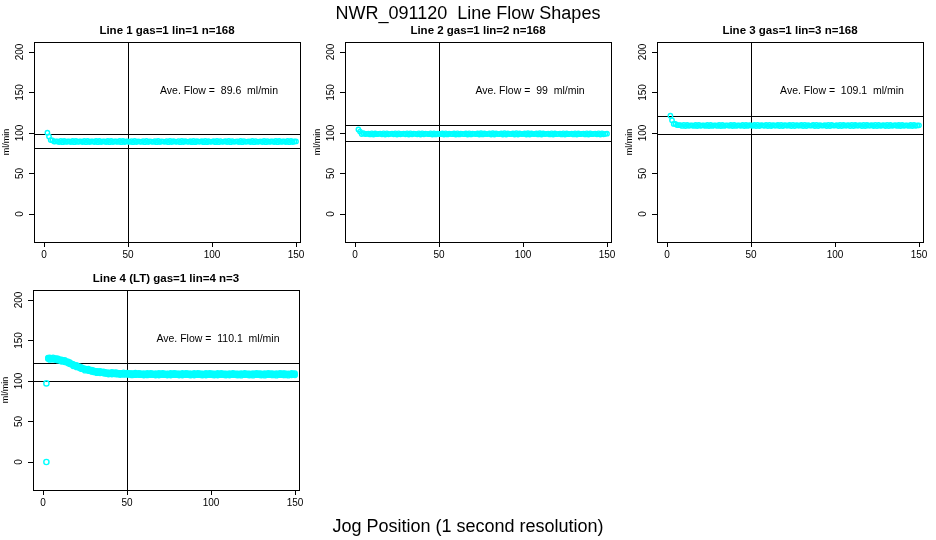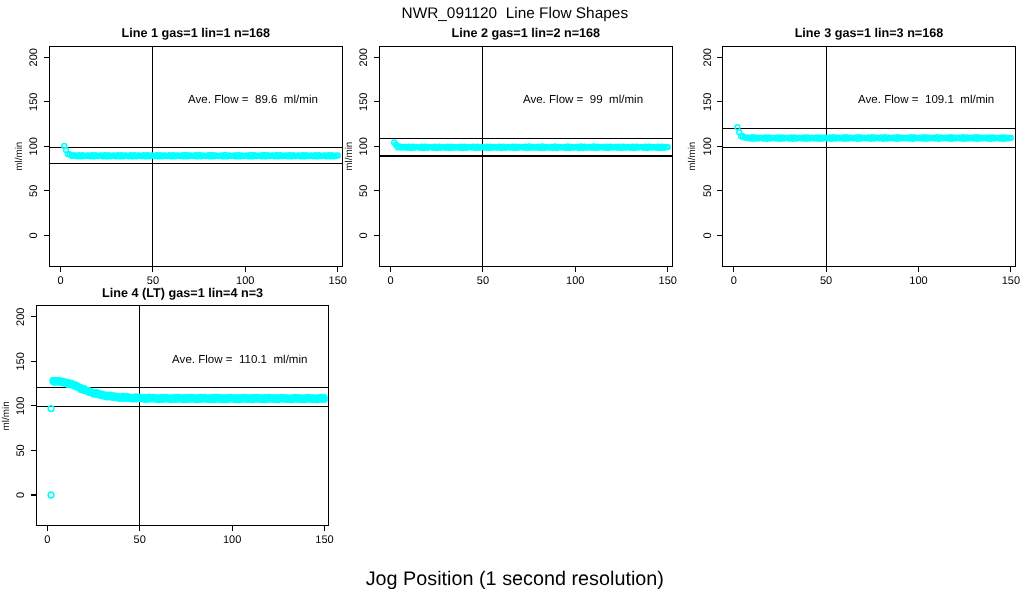--- a/index.html
+++ b/index.html
@@ -1,32 +1,32 @@
 <!DOCTYPE html>
 <html><head>
 <meta charset="utf-8">
 <style>
   html,body{margin:0;padding:0;background:#ffffff;}
   #figure{position:relative;width:936px;height:540px;background:#ffffff;overflow:hidden;
           font-family:"Liberation Sans", sans-serif;color:#000;}
   #figure-title{position:absolute;top:3px;left:0;width:100%;text-align:center;
-                font-size:14px;font-weight:normal;white-space:pre;}
+                font-size:18px;font-weight:normal;white-space:pre;}
   #x-axis-label{position:absolute;top:516px;left:0;width:100%;text-align:center;
                 font-size:18px;white-space:pre;}
   #panels{position:absolute;top:0;left:0;}
   .panel{position:absolute;}
   svg text{font-family:"Liberation Sans", sans-serif;fill:#000;}
 </style>
 </head>
 <body>
 
 <div id="figure">
   <div id="figure-title">NWR_091120  Line Flow Shapes</div>
   <div id="panels">
-      <div class="panel" style="left: 12px; top: 20px;"><svg width="312" height="248" viewBox="0 0 312 248">
+      <div class="panel" style="left: 1px; top: 20px;"><svg width="312" height="248" viewBox="0 0 312 248">
           <text x="166" y="14" text-anchor="middle" font-size="11.5" font-weight="bold" style="white-space:pre">Line 1 gas=1 lin=1 n=168</text>
           <line x1="33" y1="114.134" x2="299" y2="114.134" stroke="#000000" stroke-width="1" shape-rendering="crispEdges"></line>
           <line x1="33" y1="128.714" x2="299" y2="128.714" stroke="#000000" stroke-width="1" shape-rendering="crispEdges"></line>
           <line x1="127" y1="22" x2="127" y2="222" stroke="#000000" stroke-width="1" shape-rendering="crispEdges"></line>
           <g fill="none" stroke="#00FFFF" stroke-width="1.4">
             <circle cx="46.4" cy="112.7" r="2.2"></circle>
             <circle cx="48.0" cy="116.4" r="2.2"></circle>
             <circle cx="49.7" cy="120.1" r="2.2"></circle>
             <circle cx="51.4" cy="120.3" r="2.2"></circle>
             <circle cx="53.1" cy="121.6" r="2.2"></circle>
@@ -546,21 +546,21 @@
           <text x="22" y="153.5" text-anchor="middle" font-size="10" transform="rotate(-90 22 153.5)">50</text>
           <line x1="33" y1="113" x2="28" y2="113" stroke="#000000" stroke-width="1" shape-rendering="crispEdges"></line>
           <text x="22" y="113" text-anchor="middle" font-size="10" transform="rotate(-90 22 113)">100</text>
           <line x1="33" y1="72.49999999999999" x2="28" y2="72.49999999999999" stroke="#000000" stroke-width="1" shape-rendering="crispEdges"></line>
           <text x="22" y="72.49999999999999" text-anchor="middle" font-size="10" transform="rotate(-90 22 72.49999999999999)">150</text>
           <line x1="33" y1="32" x2="28" y2="32" stroke="#000000" stroke-width="1" shape-rendering="crispEdges"></line>
           <text x="22" y="32" text-anchor="middle" font-size="10" transform="rotate(-90 22 32)">200</text>
           <text x="8" y="122" text-anchor="middle" font-size="9" transform="rotate(-90 8 122)">ml/min</text>
           <text x="218" y="74" text-anchor="middle" font-size="10.5" style="white-space:pre">Ave. Flow =  109.1  ml/min</text>
         </svg></div>
-      <div class="panel" style="left: 0px; top: 256px;"><svg width="312" height="248" viewBox="0 0 312 248">
+      <div class="panel" style="left: 0px; top: 268px;"><svg width="312" height="248" viewBox="0 0 312 248">
           <text x="166" y="14" text-anchor="middle" font-size="11.5" font-weight="bold" style="white-space:pre">Line 4 (LT) gas=1 lin=4 n=3</text>
           <line x1="33" y1="95.90899999999999" x2="299" y2="95.90899999999999" stroke="#000000" stroke-width="1" shape-rendering="crispEdges"></line>
           <line x1="33" y1="113.729" x2="299" y2="113.729" stroke="#000000" stroke-width="1" shape-rendering="crispEdges"></line>
           <line x1="127" y1="22" x2="127" y2="222" stroke="#000000" stroke-width="1" shape-rendering="crispEdges"></line>
           <g fill="none" stroke="#00FFFF" stroke-width="1.4">
             <circle cx="48.0" cy="89.7" r="2.2"></circle>
             <circle cx="49.7" cy="91.9" r="2.2"></circle>
             <circle cx="51.4" cy="90.2" r="2.2"></circle>
             <circle cx="53.1" cy="91.7" r="2.2"></circle>
             <circle cx="54.8" cy="91.3" r="2.2"></circle>

